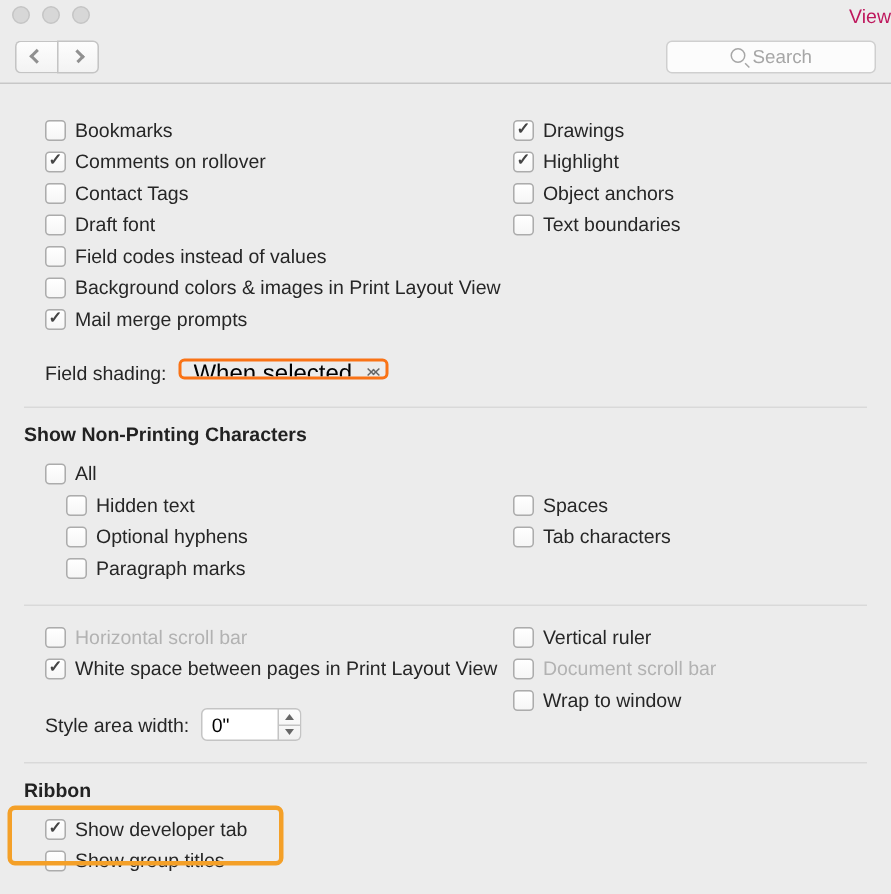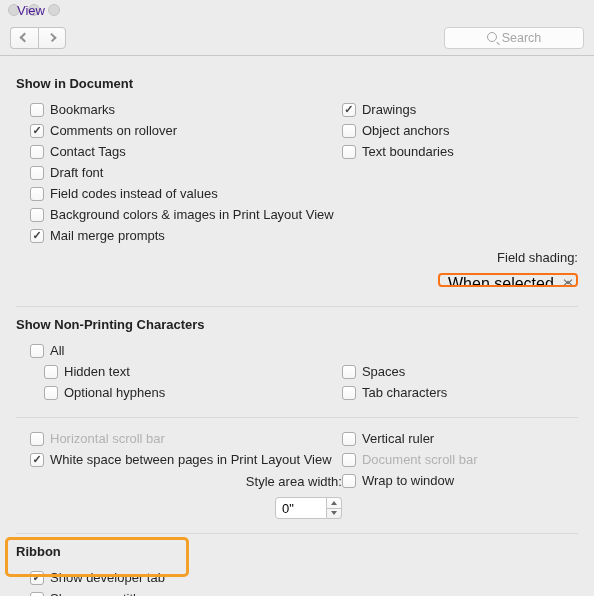--- a/index.html
+++ b/index.html
@@ -17,22 +17,22 @@
   .titlebar {
     height: 20px;
     display: flex;
     align-items: center;
     padding: 0 8px;
     position: relative;
   }
   .traffic { display: flex; gap: 8px; align-items: center; }
   .tl { width: 12px; height: 12px; border-radius: 50%; background: #d7d7d7; border: 0.5px solid #c5c5c5; }
   .title-center {
-    position: absolute; left: 17px; right: 0; text-align: left;
-    font-size: 13px; color: #4c1d95;
+    position: absolute; left: 17px; right: 0; text-align: right;
+    font-size: 13px; color: #be185d;
   }
   
   .toolbar {
     height: 36px;
     display: flex;
     align-items: center;
     padding: 0 10px;
     gap: 8px;
     border-bottom: 1px solid #c7c7c7;
   }
@@ -84,21 +84,21 @@
   label.cb.disabled { color: #b2b2b2; }
   .box {
     width: 14px; height: 14px;
     border: 1px solid #acacac; border-radius: 3px;
     background: linear-gradient(#fff,#f6f6f6);
     display: inline-flex; align-items: center; justify-content: center;
     font-size: 11px; color: #454545; line-height: 1;
   }
   .box.checked::after { content: '✓'; font-weight: 600; }
 
-  .controlrow { display: flex; align-items: flex-end; gap: 8px; padding-left: 14px; margin-top: 4px; font-size: 13px; flex-direction: column; }
+  .controlrow { display: flex; align-items: center; gap: 8px; padding-left: 14px; margin-top: 16px; font-size: 13px; }
   select.sel {
     height: 14px; font-size: 16px;
     border: 2px solid #f97316; border-radius: 4px;
     background: linear-gradient(#fff,#f3f3f3);
     padding: 0 22px 0 8px;
     appearance: none;
     background-image: none;
     position: relative;
   }
   .selwrap { position: relative; display: inline-block; }
@@ -160,21 +160,20 @@
   <div class="spacer"></div>
   <div class="search">
     <span class="mag"></span>
     <span>Search</span>
   </div>
 </div>
 
 <div class="content">
 
   <div class="section">
-    <h3>Show in Document</h3>
     <div class="cols">
       <div class="col narrow">
         <div class="row ind1">
             <label class="cb">
               <span class="box"></span>
               <span>Bookmarks</span>
             </label>
           </div>
         <div class="row ind1">
             <label class="cb">
@@ -211,20 +210,26 @@
               <span class="box checked"></span>
               <span>Mail merge prompts</span>
             </label>
           </div>
       </div>
       <div class="col">
         <div class="row">
             <label class="cb">
               <span class="box checked"></span>
               <span>Drawings</span>
+            </label>
+          </div>
+        <div class="row">
+            <label class="cb">
+              <span class="box checked"></span>
+              <span>Highlight</span>
             </label>
           </div>
         <div class="row">
             <label class="cb">
               <span class="box"></span>
               <span>Object anchors</span>
             </label>
           </div>
         <div class="row">
             <label class="cb">
@@ -257,20 +262,26 @@
         <div class="row ind2">
             <label class="cb">
               <span class="box"></span>
               <span>Hidden text</span>
             </label>
           </div>
         <div class="row ind2">
             <label class="cb">
               <span class="box"></span>
               <span>Optional hyphens</span>
+            </label>
+          </div>
+        <div class="row ind2">
+            <label class="cb">
+              <span class="box"></span>
+              <span>Paragraph marks</span>
             </label>
           </div>
       </div>
       <div class="col">
         <div class="row">
             <label class="cb">
               <span class="box"></span>
               <span>Spaces</span>
             </label>
           </div>

